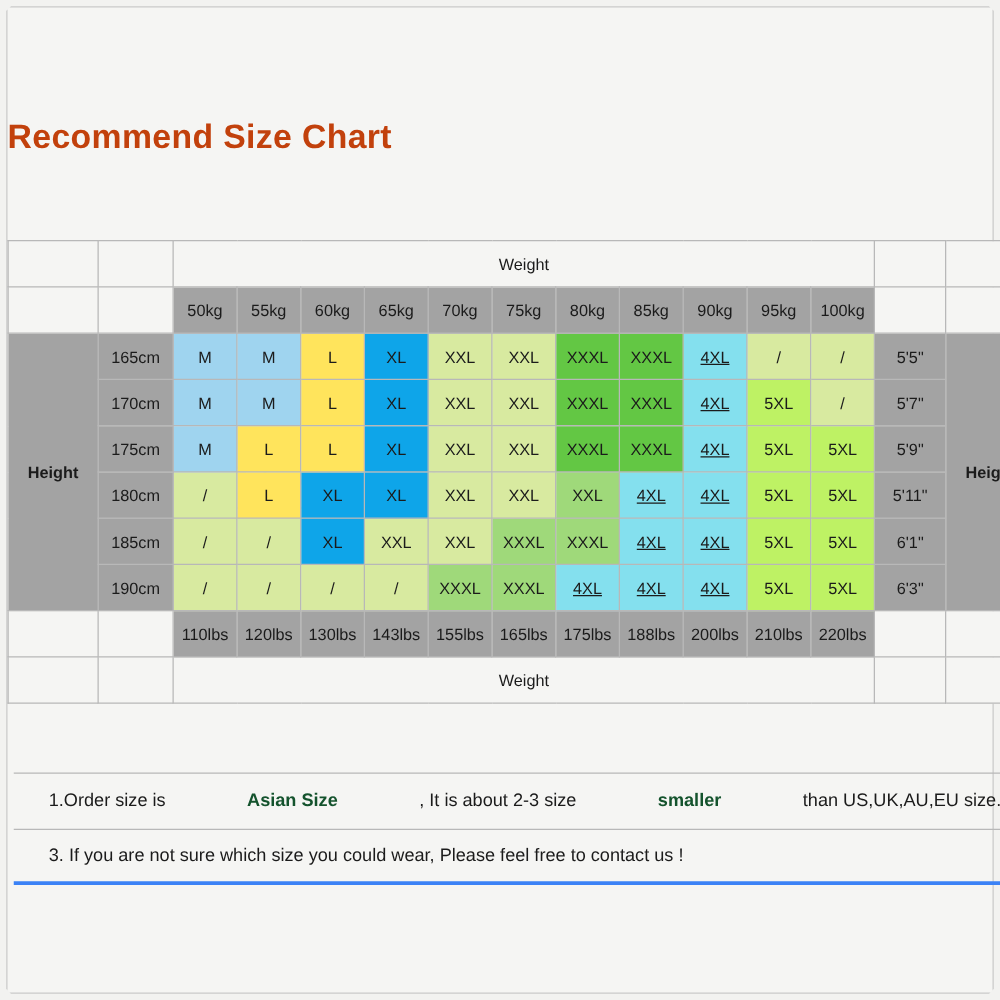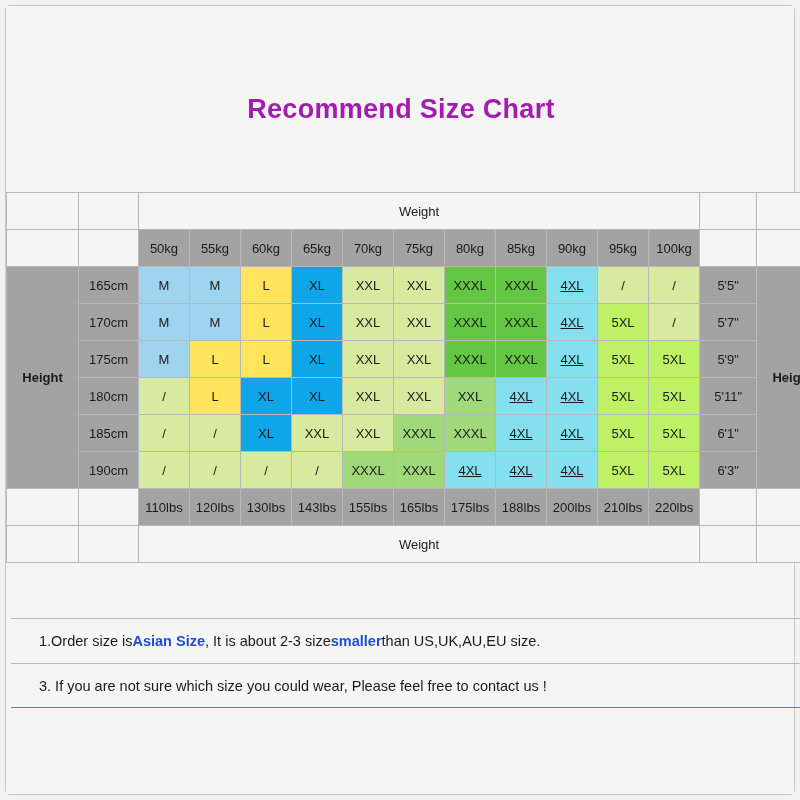--- a/index.html
+++ b/index.html
@@ -27,24 +27,24 @@
     height: 790px;
     border: 1px solid #c9c9c9;
     background: #f5f5f3;
     box-sizing: border-box;
   }
   .title {
     position: absolute;
     left: 0;
     top: 88px;
     width: 790px;
-    text-align: center;
+    text-align: left;
     font-size: 27px;
     font-weight: bold;
-    color: #a21caf;
+    color: #c2410c;
     letter-spacing: 0.3px;
   }
   table.size-table {
     position: absolute;
     left: 0px;
     top: 186px;
     width: 790px;
     border-collapse: collapse;
     table-layout: fixed;
     font-size: 13px;
@@ -95,26 +95,27 @@
   }
   .note-row {
     border-top: 1px solid #b8b8b8;
     height: 45px;
     display: flex;
     align-items: center;
     padding-left: 28px;
     font-size: 14.5px;
     color: #1b1b1b;
     box-sizing: border-box;
+    justify-content: space-between;
   }
   .note-row:last-child {
-    border-bottom: 1px solid #3b82f6;
+    border-bottom: 3px solid #3b82f6;
   }
   .red {
-    color: #1d4ed8;
+    color: #14532d;
     font-weight: bold;
   }
   .watermark {
     position: absolute;
     left: 180px;
     top: 355px;
     font-size: 52px;
     color: rgba(160,160,160,0.20);
     font-family: "Liberation Serif", serif;
     letter-spacing: 6px;

